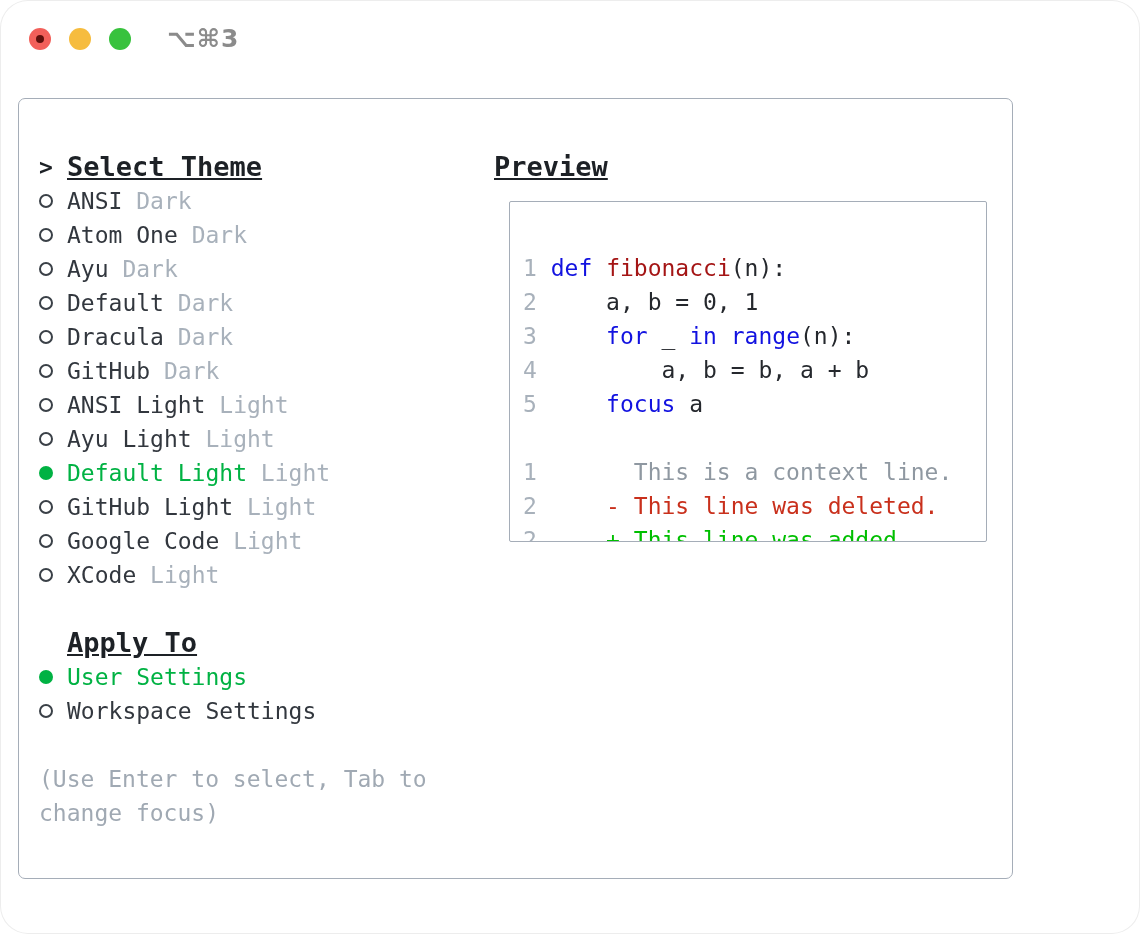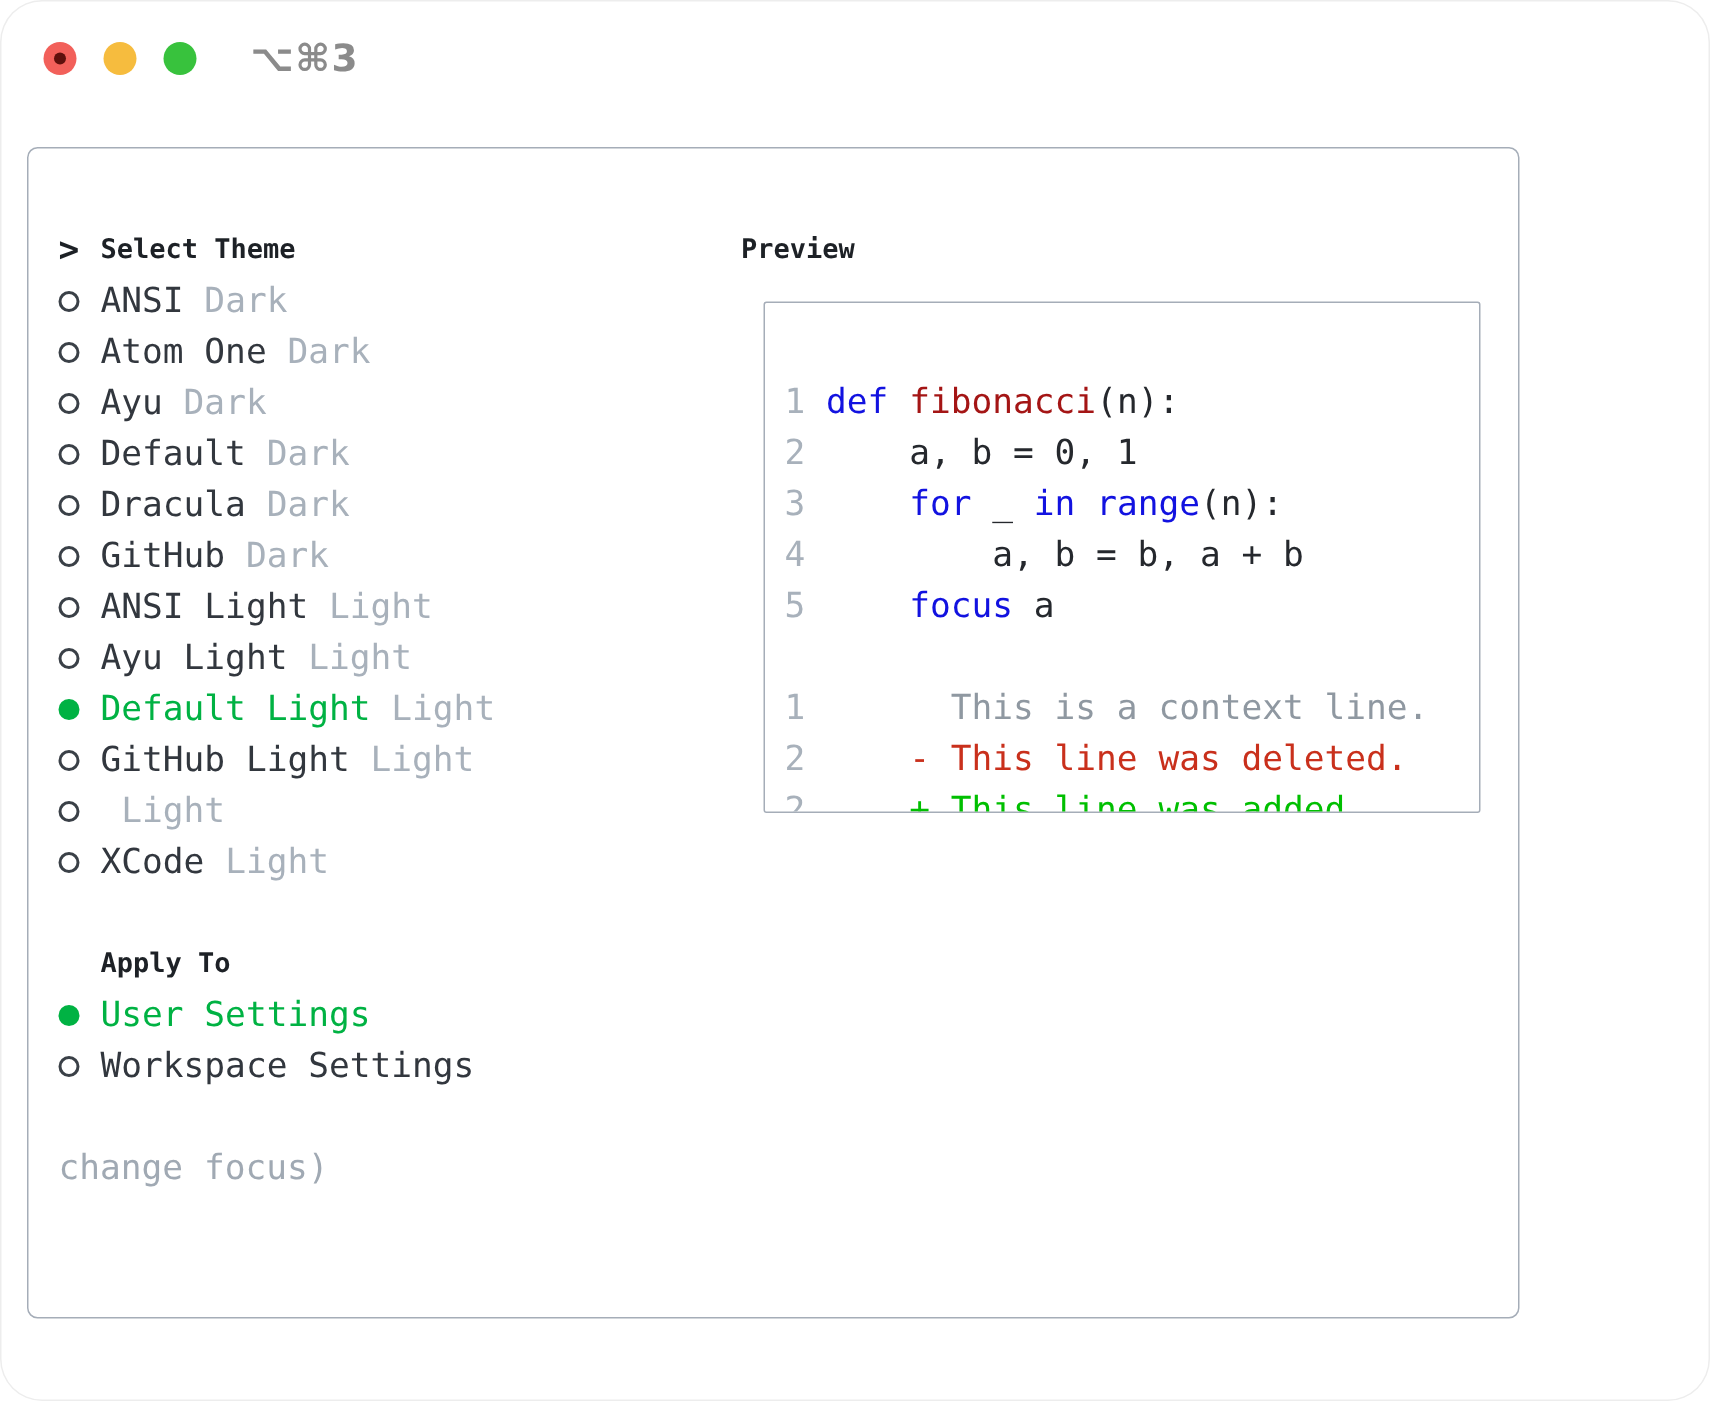--- a/index.html
+++ b/index.html
@@ -41,21 +41,21 @@
   }
   .menu-col{position:absolute;left:20px;top:51px;width:450px;}
   .row{height:34px;line-height:34px;font-size:23px;white-space:pre;display:flex;align-items:center;}
   .row .bullet-cell{width:14px;height:34px;flex:0 0 14px;margin-right:14px;position:relative;}
   .dot{
     position:absolute;left:0;top:10px;width:10px;height:10px;border-radius:50%;
     border:2px solid #3a4047;background:transparent;
   }
   .dot.filled{background:var(--c-select-green);border-color:var(--c-select-green);}
   .pointer{color:var(--c-bold-text);font-weight:bold;font-size:23px;position:absolute;top:0;line-height:34px;}
-  .hdr{font-weight:bold;color:var(--c-bold-text);font-size:18px;line-height:34px;}
+  .hdr{font-weight:bold;color:var(--c-bold-text);font-size:27px;line-height:34px;text-decoration:underline;}
   .item-name{color:var(--c-item-text);}
   .item-name.selected{color:var(--c-select-green);}
   .item-variant{color:var(--c-muted);text-align:center;}
   .spacer{height:34px;}
   .hint{font-size:23px;line-height:34px;color:var(--c-hint);white-space:pre;}
   
   .preview-title{position:absolute;left:475px;top:51px;text-align:right;}
   .preview-box{
     position:absolute;left:490px;top:102px;width:478px;height:341px;
     border:1.5px solid var(--c-border);border-radius:2px;box-sizing:border-box;
@@ -95,33 +95,34 @@
           <div class="row"><span class="bullet-cell"><span class="dot"></span></span><span class="item-name">ANSI</span><span class="item-variant" style="white-space: pre;"> Dark</span></div>
           <div class="row"><span class="bullet-cell"><span class="dot"></span></span><span class="item-name">Atom One</span><span class="item-variant" style="white-space: pre;"> Dark</span></div>
           <div class="row"><span class="bullet-cell"><span class="dot"></span></span><span class="item-name">Ayu</span><span class="item-variant" style="white-space: pre;"> Dark</span></div>
           <div class="row"><span class="bullet-cell"><span class="dot"></span></span><span class="item-name">Default</span><span class="item-variant" style="white-space: pre;"> Dark</span></div>
           <div class="row"><span class="bullet-cell"><span class="dot"></span></span><span class="item-name">Dracula</span><span class="item-variant" style="white-space: pre;"> Dark</span></div>
           <div class="row"><span class="bullet-cell"><span class="dot"></span></span><span class="item-name">GitHub</span><span class="item-variant" style="white-space: pre;"> Dark</span></div>
           <div class="row"><span class="bullet-cell"><span class="dot"></span></span><span class="item-name">ANSI Light</span><span class="item-variant" style="white-space: pre;"> Light</span></div>
           <div class="row"><span class="bullet-cell"><span class="dot"></span></span><span class="item-name">Ayu Light</span><span class="item-variant" style="white-space: pre;"> Light</span></div>
           <div class="row"><span class="bullet-cell"><span class="dot filled"></span></span><span class="item-name selected">Default Light</span><span class="item-variant" style="white-space: pre;"> Light</span></div>
           <div class="row"><span class="bullet-cell"><span class="dot"></span></span><span class="item-name">GitHub Light</span><span class="item-variant" style="white-space: pre;"> Light</span></div>
-          <div class="row"><span class="bullet-cell"><span class="dot"></span></span><span class="item-variant" style="white-space: pre;"> Light</span></div>
+          <div class="row"><span class="bullet-cell"><span class="dot"></span></span><span class="item-name">Google Code</span><span class="item-variant" style="white-space: pre;"> Light</span></div>
           <div class="row"><span class="bullet-cell"><span class="dot"></span></span><span class="item-name">XCode</span><span class="item-variant" style="white-space: pre;"> Light</span></div>
         </div>
       <div class="spacer"></div>
       <div class="row">
         <span class="bullet-cell"></span>
         <span class="hdr">Apply To</span>
       </div>
       <div id="apply-items">
           <div class="row"><span class="bullet-cell"><span class="dot filled"></span></span><span class="item-name selected">User Settings</span></div>
           <div class="row"><span class="bullet-cell"><span class="dot"></span></span><span class="item-name">Workspace Settings</span></div>
         </div>
       <div class="spacer"></div>
+      <div class="hint">(Use Enter to select, Tab to</div>
       <div class="hint">change focus)</div>
     </div>
 
     <div class="preview-title hdr">Preview</div>
     <div class="preview-box" id="preview-box">
         <div class="code-line"><span class="lnum">1</span><span class="tk-pl"> </span><span class="tk-kw">def</span><span class="tk-pl"> </span><span class="tk-fn">fibonacci</span><span class="tk-pl">(n):</span></div>
         <div class="code-line"><span class="lnum">2</span><span class="tk-pl">     a, b = 0, 1</span></div>
         <div class="code-line"><span class="lnum">3</span><span class="tk-pl">     </span><span class="tk-kw">for</span><span class="tk-pl"> _ </span><span class="tk-kw">in</span><span class="tk-pl"> </span><span class="tk-kw">range</span><span class="tk-pl">(n):</span></div>
         <div class="code-line"><span class="lnum">4</span><span class="tk-pl">         a, b = b, a + b</span></div>
         <div class="code-line"><span class="lnum">5</span><span class="tk-pl">     </span><span class="tk-kw">focus</span><span class="tk-pl"> a</span></div>

